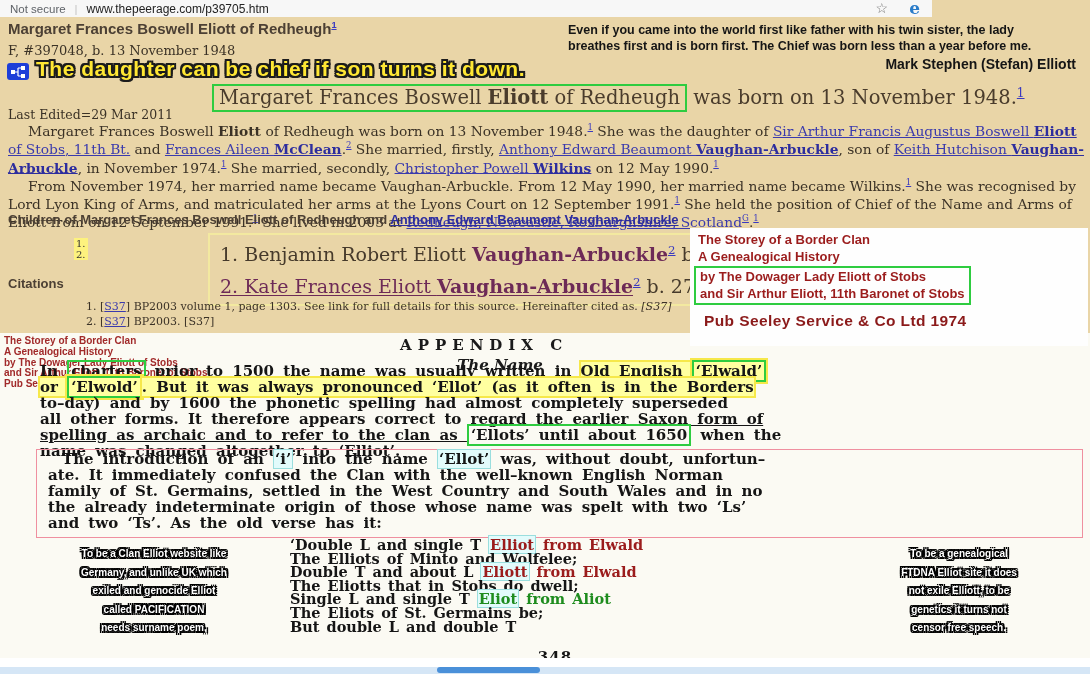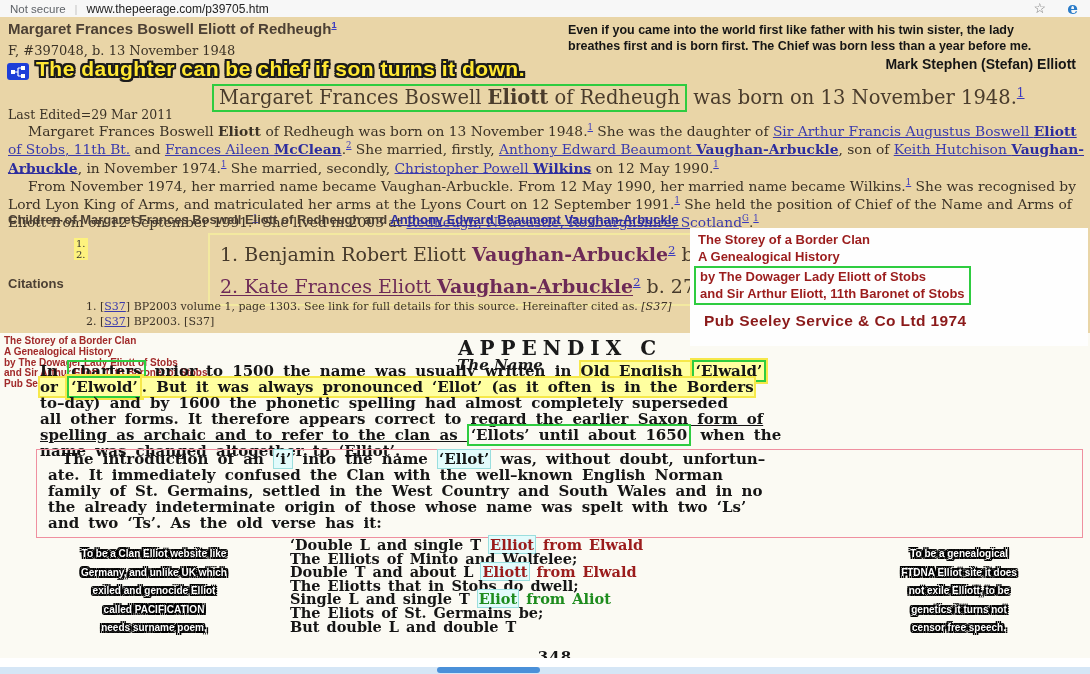--- a/index.html
+++ b/index.html
@@ -1,19 +1,19 @@
 <!DOCTYPE html>
 <html><head>
 <meta charset="utf-8">
 <style>
   html,body{margin:0;padding:0;background:#888;}
   .screen{position:relative;width:1090px;height:674px;overflow:hidden;background:#e9d5a7;
           font-family:"Liberation Sans",sans-serif;}
   
-  .browser-bar{position:absolute;left:0;top:0;width:1090px;height:17px;background:#f7f7f7;
+  .browser-bar{position:absolute;left:0;top:0;width:932px;height:17px;background:#f7f7f7;
                border-bottom:1px solid #ddd;display:flex;align-items:center;font-size:11.5px;color:#5f6368;}
   .browser-bar .sec{margin-left:10px;}
   .browser-bar .div{margin:0 9px;color:#c4c4c4;}
   .browser-bar .url{color:#222;font-size:12px;}
   .browser-bar .star{position:absolute;right:44px;top:0px;font-size:14px;color:#777;}
   .browser-bar .elogo{position:absolute;right:12px;top:-2px;font-size:17px;font-weight:bold;
                       color:#2a7cc9;font-family:"DejaVu Serif",serif;}
   
   .tan{position:absolute;left:0;top:17px;width:1090px;height:641px;background:#e9d5a7;}
   .book-area{position:absolute;left:0;top:333px;width:1090px;height:325px;background:#fbfaf3;}
@@ -39,21 +39,21 @@
   .heading{font-size:13px;font-weight:bold;color:#4c4034;}
   .zoomline{font-size:19.5px;color:#4a3c2c;white-space:nowrap;}
   .gbox2{border:2px solid #2ecc40;padding:0px 5px 1px 5px;display:inline-block;}
   .child-box{border:2px solid #f3e9a0;padding:1px 10px 3px 10px;font-size:19px;color:#463a2b;line-height:28px;white-space:nowrap;}
   .listnum{font-size:10px;background:#fdf27e;color:#333;line-height:11px;padding:0 2px;}
   .cit{font-size:11px;color:#3b3226;line-height:14.5px;}
   .panel-red{font-size:13px;font-weight:bold;color:#9b1c1c;line-height:16.5px;}
   .panel-gbox{border:2.5px solid #2ecc40;margin:1px 2px 1px -4px;padding:1px 4px;display:inline-block;}
   .publisher{font-size:15.5px;font-weight:bold;color:#8b1a1a;letter-spacing:0.4px;margin-top:6px;padding-left:6px;}
   .book-header{font-size:10px;font-weight:bold;color:#a12a2a;line-height:10.8px;}
-  .appendix{font-size:20px;letter-spacing:6px;color:#1a1a1a;text-align:center;font-weight:600;}
+  .appendix{font-size:15px;letter-spacing:6px;color:#1a1a1a;text-align:left;font-weight:600;}
   .chapter{font-size:15px;font-style:italic;font-weight:600;color:#1a1a1a;text-align:center;}
   .book-line{font-size:15px;font-weight:600;color:#151515;line-height:15.9px;word-spacing:4px;white-space:nowrap;}
   .verse-line{font-size:14.5px;font-weight:600;color:#151515;line-height:13.6px;word-spacing:2px;white-space:nowrap;}
   .pinkbox{border:1.5px solid #ef8f9f;}
   .pagenum{font-size:15px;font-weight:700;color:#151515;text-align:center;letter-spacing:1px;}
   
   .b{font-weight:bold;}
   .i{font-style:italic;}
   .u{text-decoration:underline;}
   .a{color:#3a3aad;text-decoration:underline;}

